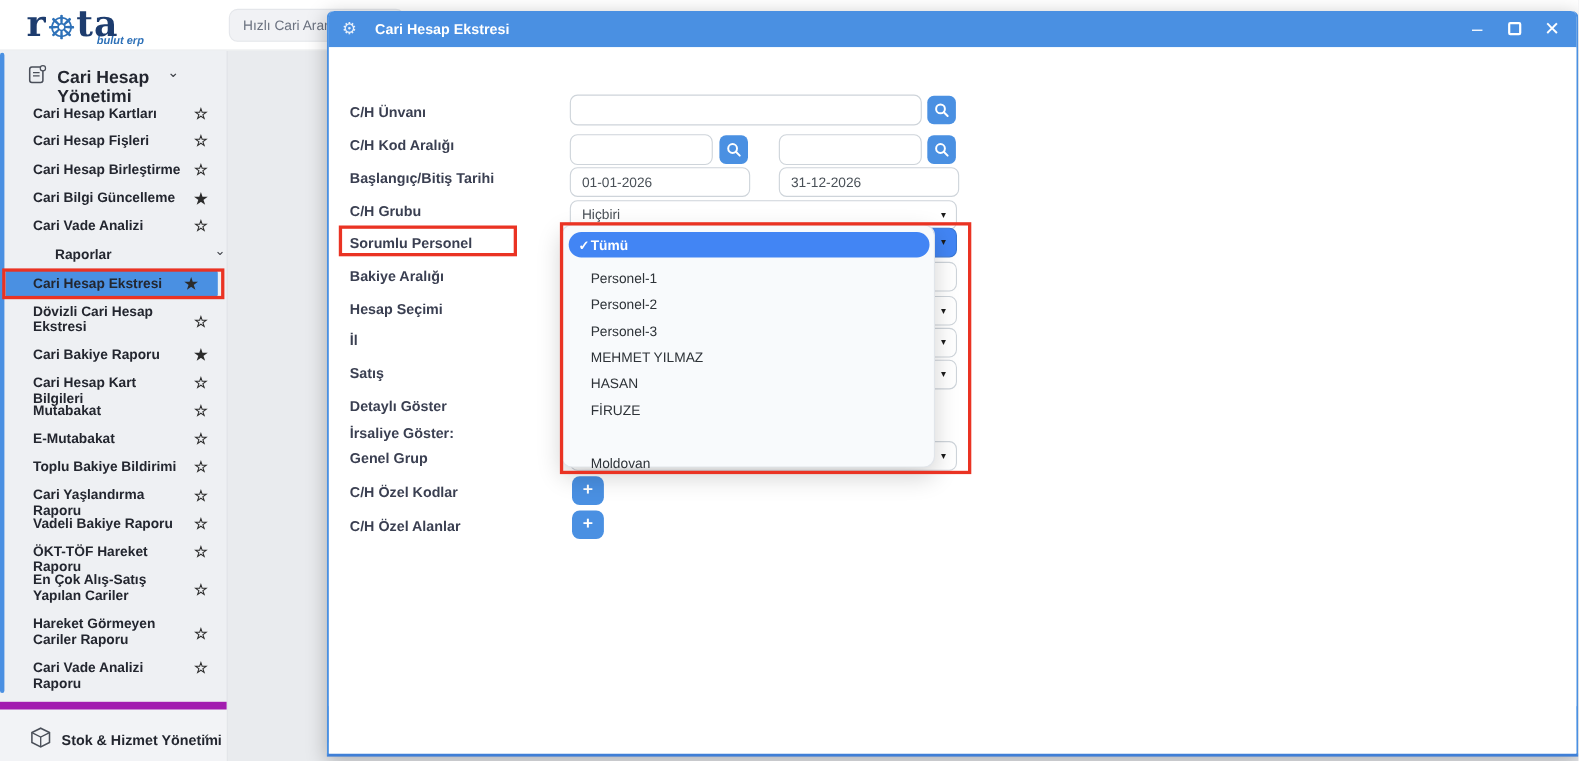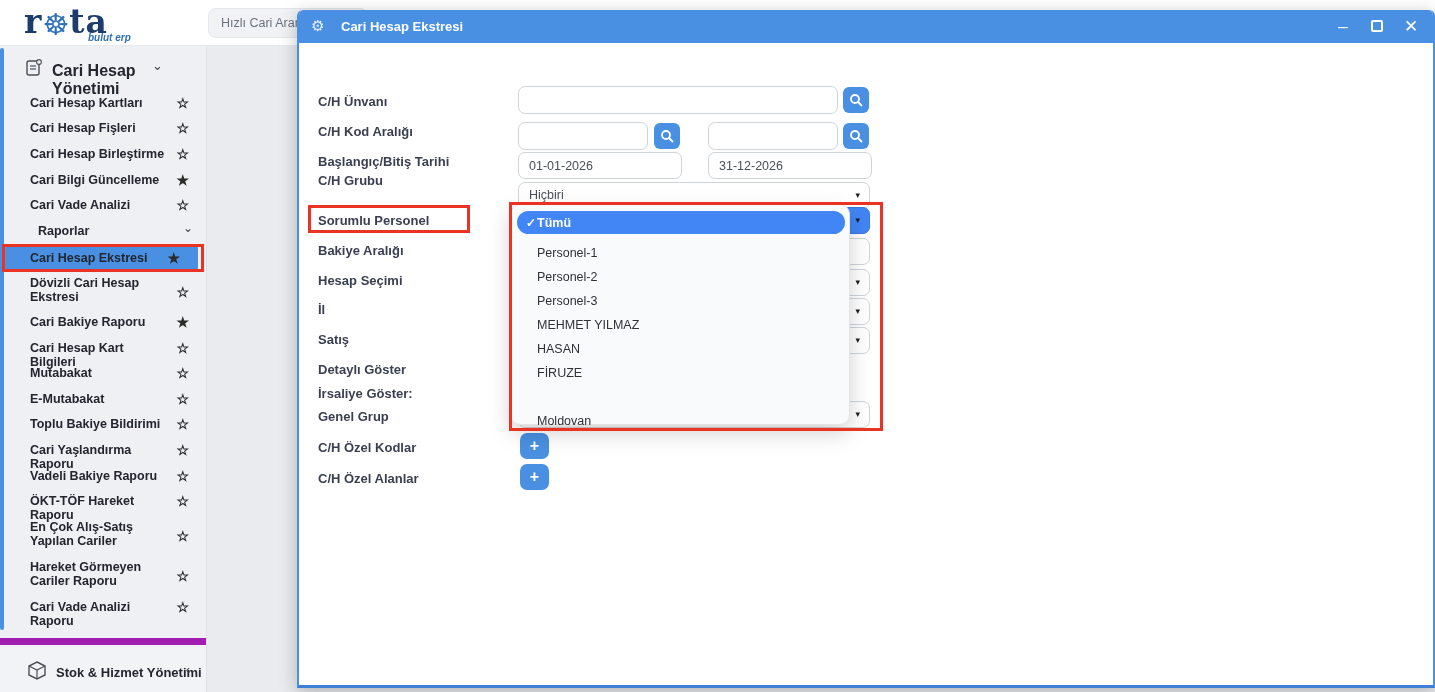--- a/index.html
+++ b/index.html
@@ -23,21 +23,21 @@
   #section-header .icon { position:absolute; left:24px; top:4px; }
   #section-header .lbl { position:absolute; left:52px; top:8px; font-size:16px; font-weight:700; color:#23262f; }
   #section-header .chev { position:absolute; left:152px; top:4px; font-size:13px; color:#3c3f46; }
   .nav-item { left:0; width:207px; height:25px; font-size:12.5px; color:#23262f; font-weight:600; }
   .nav-item .lbl { position:absolute; left:30px; top:5px; max-width:142px; line-height:14px; }
   .nav-item .star { position:absolute; right:18px; top:4px; font-size:14px; color:#2b2b2b; }
   .nav-item.two { height:44px; }
   .nav-item.two .star { top:13px; }
   .nav-item.selected { left:5px; width:193px; background:#4a90e2; border-radius:2px; height:24px; }
   .nav-item.selected .lbl { left:25px; }
-  .nav-sub { left:4px; width:207px; height:25px; }
+  .nav-sub { left:16px; width:207px; height:25px; }
   .nav-sub .lbl { position:absolute; left:34px; top:5px; font-size:12.5px; font-weight:700; color:#23262f; }
   .nav-sub .chev { position:absolute; right:18px; top:2px; font-size:12px; color:#3c3f46; }
   #sidebar-footer { left:0; top:592px; width:206px; height:54px; background:#f2f3f6; border-top:7px solid #a21caf; }
   #sidebar-footer .icon { position:absolute; left:26px; top:15px; }
   #sidebar-footer .lbl { position:absolute; left:56px; top:20px; font-size:13px; font-weight:700; color:#23262f; }
   #sidebar-footer .chev { position:absolute; right:16px; top:17px; font-size:13px; color:#3c3f46; }
 
   
   #modal { left:297px; top:10px; width:1138px; height:678px; z-index:10;
     border-left:2px solid #4a90e2; border-right:2px solid #4a90e2; border-bottom:3px solid #3f7fd6;
@@ -205,21 +205,21 @@
     <span class="win-btn" id="btn-min">–</span>
     <span class="win-btn" id="btn-max"><span class="box"></span></span>
     <span class="win-btn" id="btn-close">✕</span>
   </div>
 
   <div id="modal-body">
 
     <span class="f-label" style="top:51px">C/H Ünvanı</span>
     <span class="f-label" style="top:81px">C/H Kod Aralığı</span>
     <span class="f-label" style="top:111px">Başlangıç/Bitiş Tarihi</span>
-    <span class="f-label" style="top:130px">C/H Grubu</span>
+    <span class="f-label" style="top:141px">C/H Grubu</span>
     <span class="f-label" style="top:170px">Sorumlu Personel</span>
     <span class="f-label" style="top:200px">Bakiye Aralığı</span>
     <span class="f-label" style="top:230px">Hesap Seçimi</span>
     <span class="f-label" style="top:259px">İl</span>
     <span class="f-label" style="top:289px">Satış</span>
     <span class="f-label" style="top:319px">Detaylı Göster</span>
     <span class="f-label" style="top:343px">İrsaliye Göster:</span>
     <span class="f-label" style="top:366px">Genel Grup</span>
     <span class="f-label" style="top:397px">C/H Özel Kodlar</span>
     <span class="f-label" style="top:428px">C/H Özel Alanlar</span>

